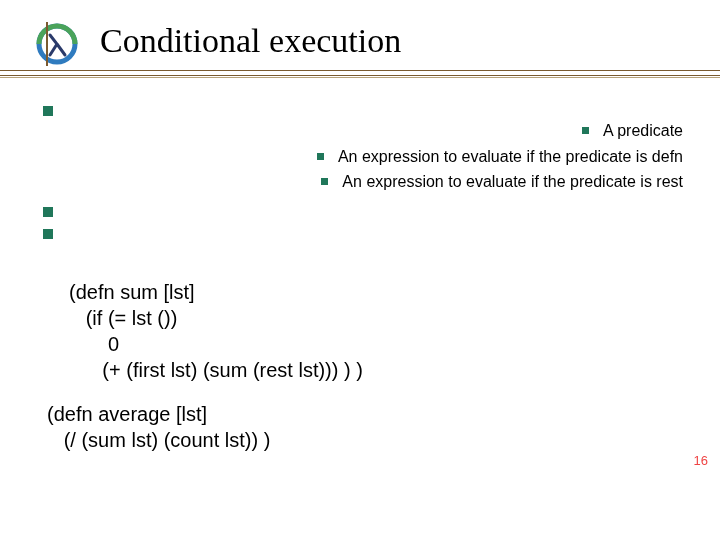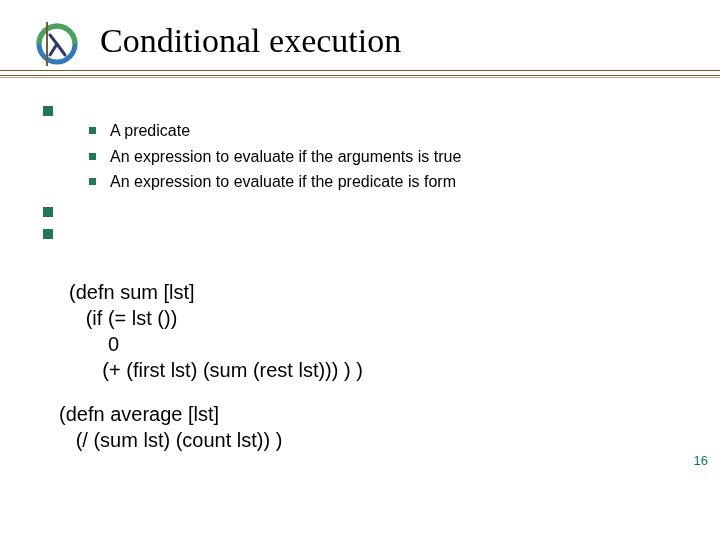--- a/index.html
+++ b/index.html
@@ -62,54 +62,55 @@
   .bullet-l1 {
     width: 10px; height: 10px;
     background: #20775a;
     margin-top: 8px;
     margin-right: 16px;
     flex: none;
   }
   .sub {
     margin-left: 46px;
     font-size: 16px;
+    justify-content: flex-end;
   }
   .sub .bullet-l2 {
     width: 7px; height: 7px;
     background: #20775a;
     margin-top: 7px;
     margin-right: 14px;
     flex: none;
   }
   .sub .text { font-family: Arial, Helvetica, sans-serif; }
   .syntax-kw { font-family: Arial, Helvetica, sans-serif; }
   .ital { font-style: italic; font-family: "Times New Roman", serif; }
   .code-block {
     margin-left: 26px;
     font-family: Arial, Helvetica, sans-serif;
     font-size: 20px;
     white-space: pre;
     line-height: 1.3;
     margin-top: 40px;
   }
   .code-block2 {
-    margin-left: 16px;
+    margin-left: 4px;
     font-family: Arial, Helvetica, sans-serif;
     font-size: 20px;
     white-space: pre;
     line-height: 1.3;
     margin-top: 18px;
   }
   .pagenum {
     position: absolute;
     right: 12px;
     bottom: 8px;
     font-family: Arial, sans-serif;
     font-size: 13px;
-    color: #0f766e;
+    color: #ef4444;
   }
   .if-kw { font-family: Arial, Helvetica, sans-serif; }
 </style>
 </head>
 <body>
 
 <div class="slide">
 
   <svg class="logo" viewBox="0 0 44 44">
     <circle cx="22" cy="22" r="18" fill="none" stroke="#2f7bbf" stroke-width="5"></circle>
@@ -126,25 +127,25 @@
     <div class="row">
       <div class="bullet-l1"></div>
     </div>
 
     <div class="row sub">
       <div class="bullet-l2"></div>
       <div class="text">A predicate</div>
     </div>
     <div class="row sub">
       <div class="bullet-l2"></div>
-      <div class="text">An expression to evaluate if the arguments is true</div>
+      <div class="text">An expression to evaluate if the predicate is defn</div>
     </div>
     <div class="row sub">
       <div class="bullet-l2"></div>
-      <div class="text">An expression to evaluate if the predicate is form</div>
+      <div class="text">An expression to evaluate if the predicate is rest</div>
     </div>
 
     <div class="row" style="margin-top:6px">
       <div class="bullet-l1"></div>
     </div>
 
     <div class="row">
       <div class="bullet-l1"></div>
     </div>
 

